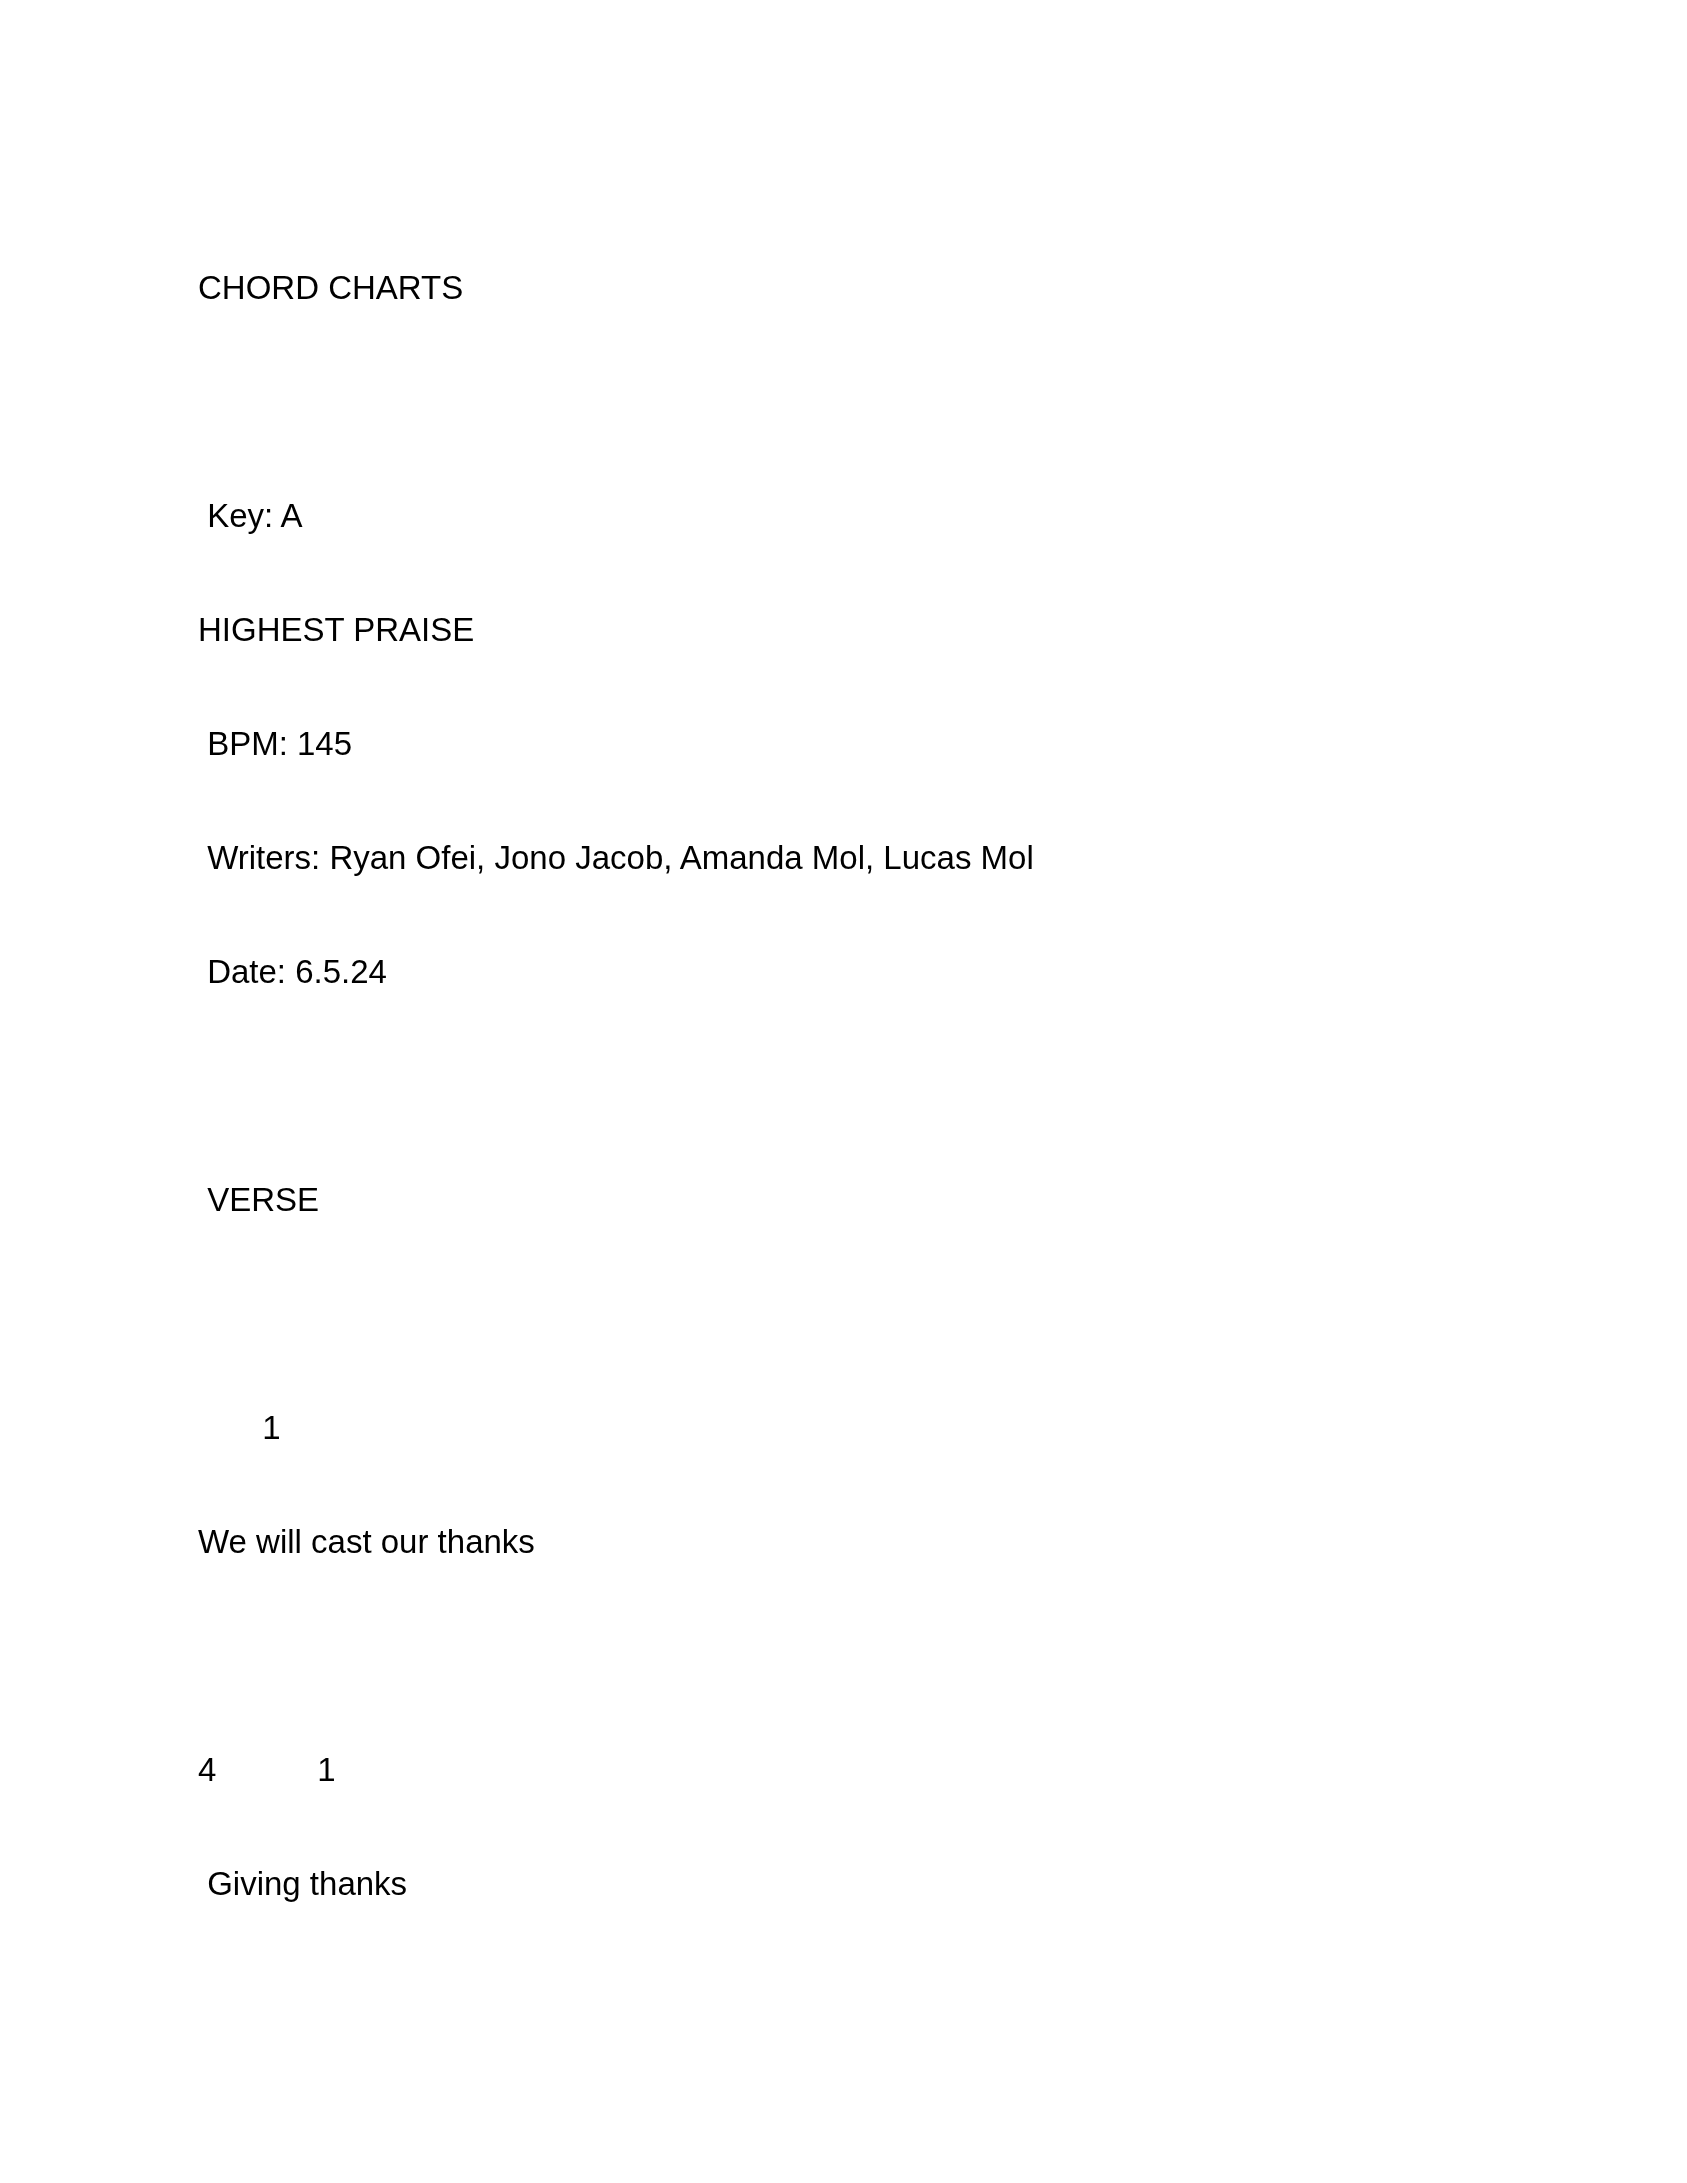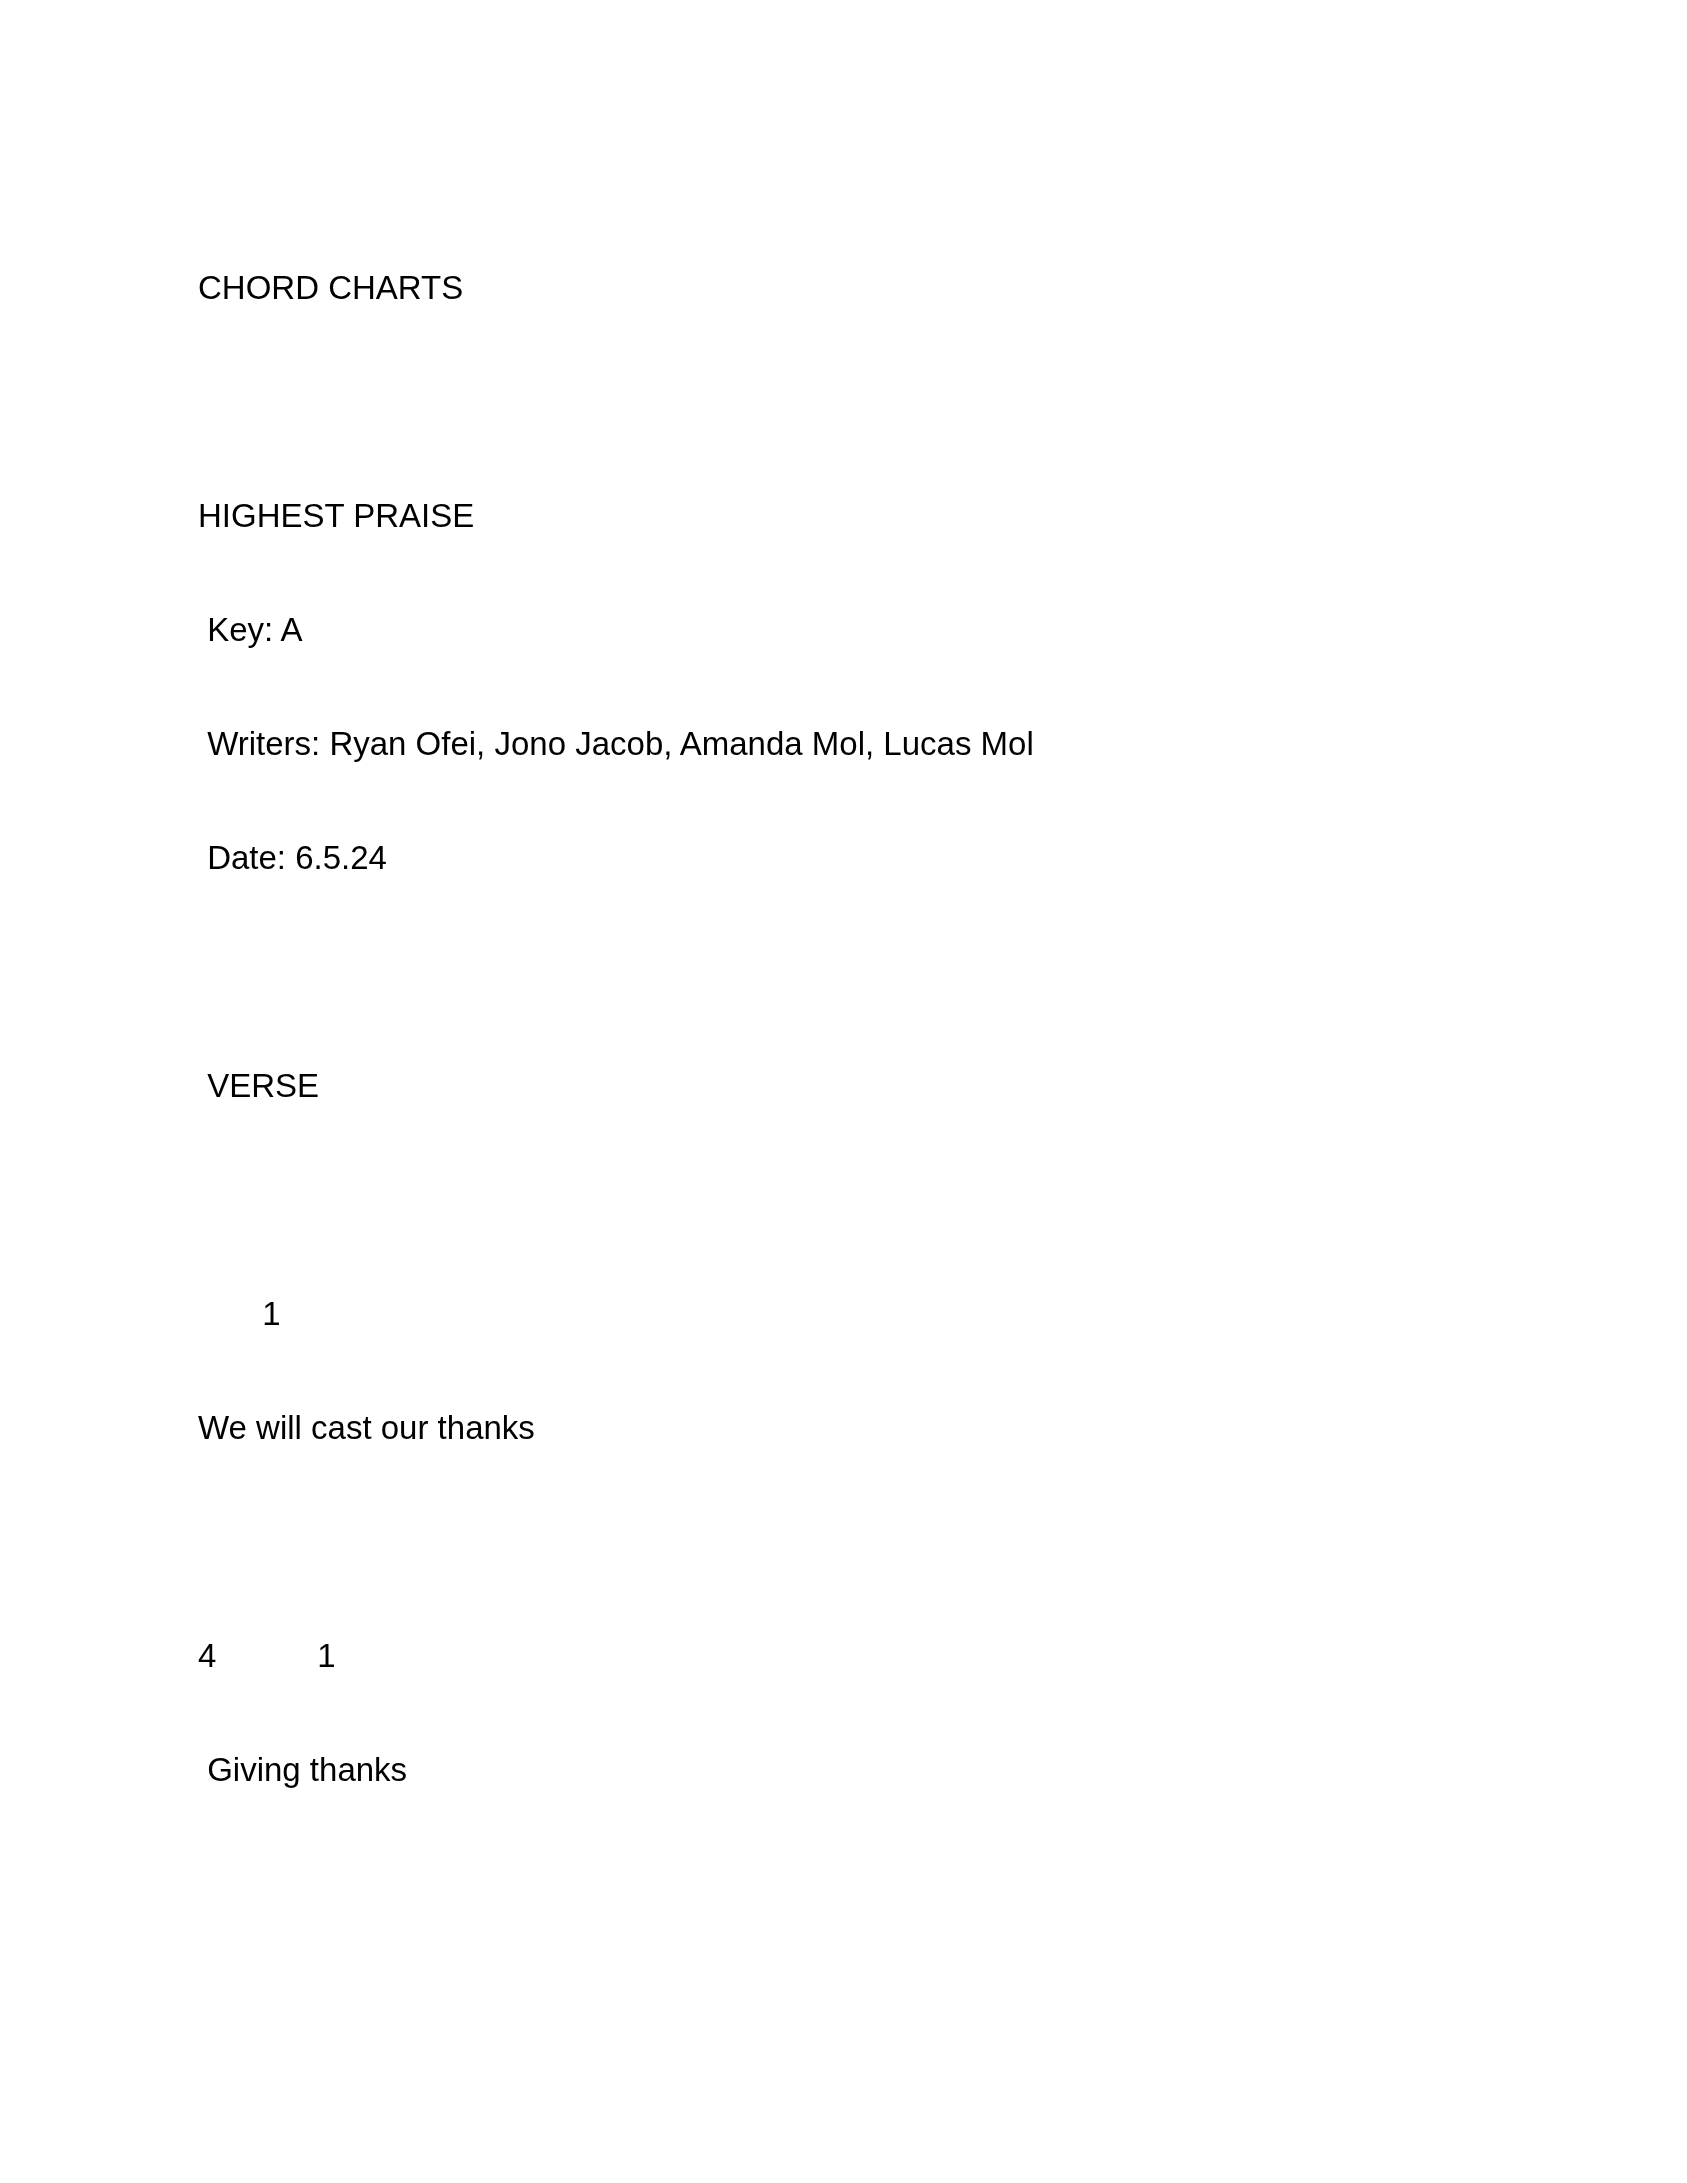--- a/index.html
+++ b/index.html
@@ -26,22 +26,23 @@
   }
   .line { min-height: 38px; }
 </style>
 </head>
 <body>
 
 <div class="page">
   <div class="doc">
     <div class="line">CHORD CHARTS</div>
     <div class="line"></div>
+    <div class="line"> Key: A</div>
     <div class="line">HIGHEST PRAISE</div>
-    <div class="line"> Key: A</div>
+    <div class="line"> BPM: 145</div>
     <div class="line"> Writers: Ryan Ofei, Jono Jacob, Amanda Mol, Lucas Mol</div>
     <div class="line"> Date: 6.5.24</div>
     <div class="line"></div>
     <div class="line"> VERSE</div>
     <div class="line"></div>
     <div class="line">       1</div>
     <div class="line">We will cast our thanks</div>
     <div class="line"></div>
     <div class="line">4           1</div>
     <div class="line"> Giving thanks</div>

